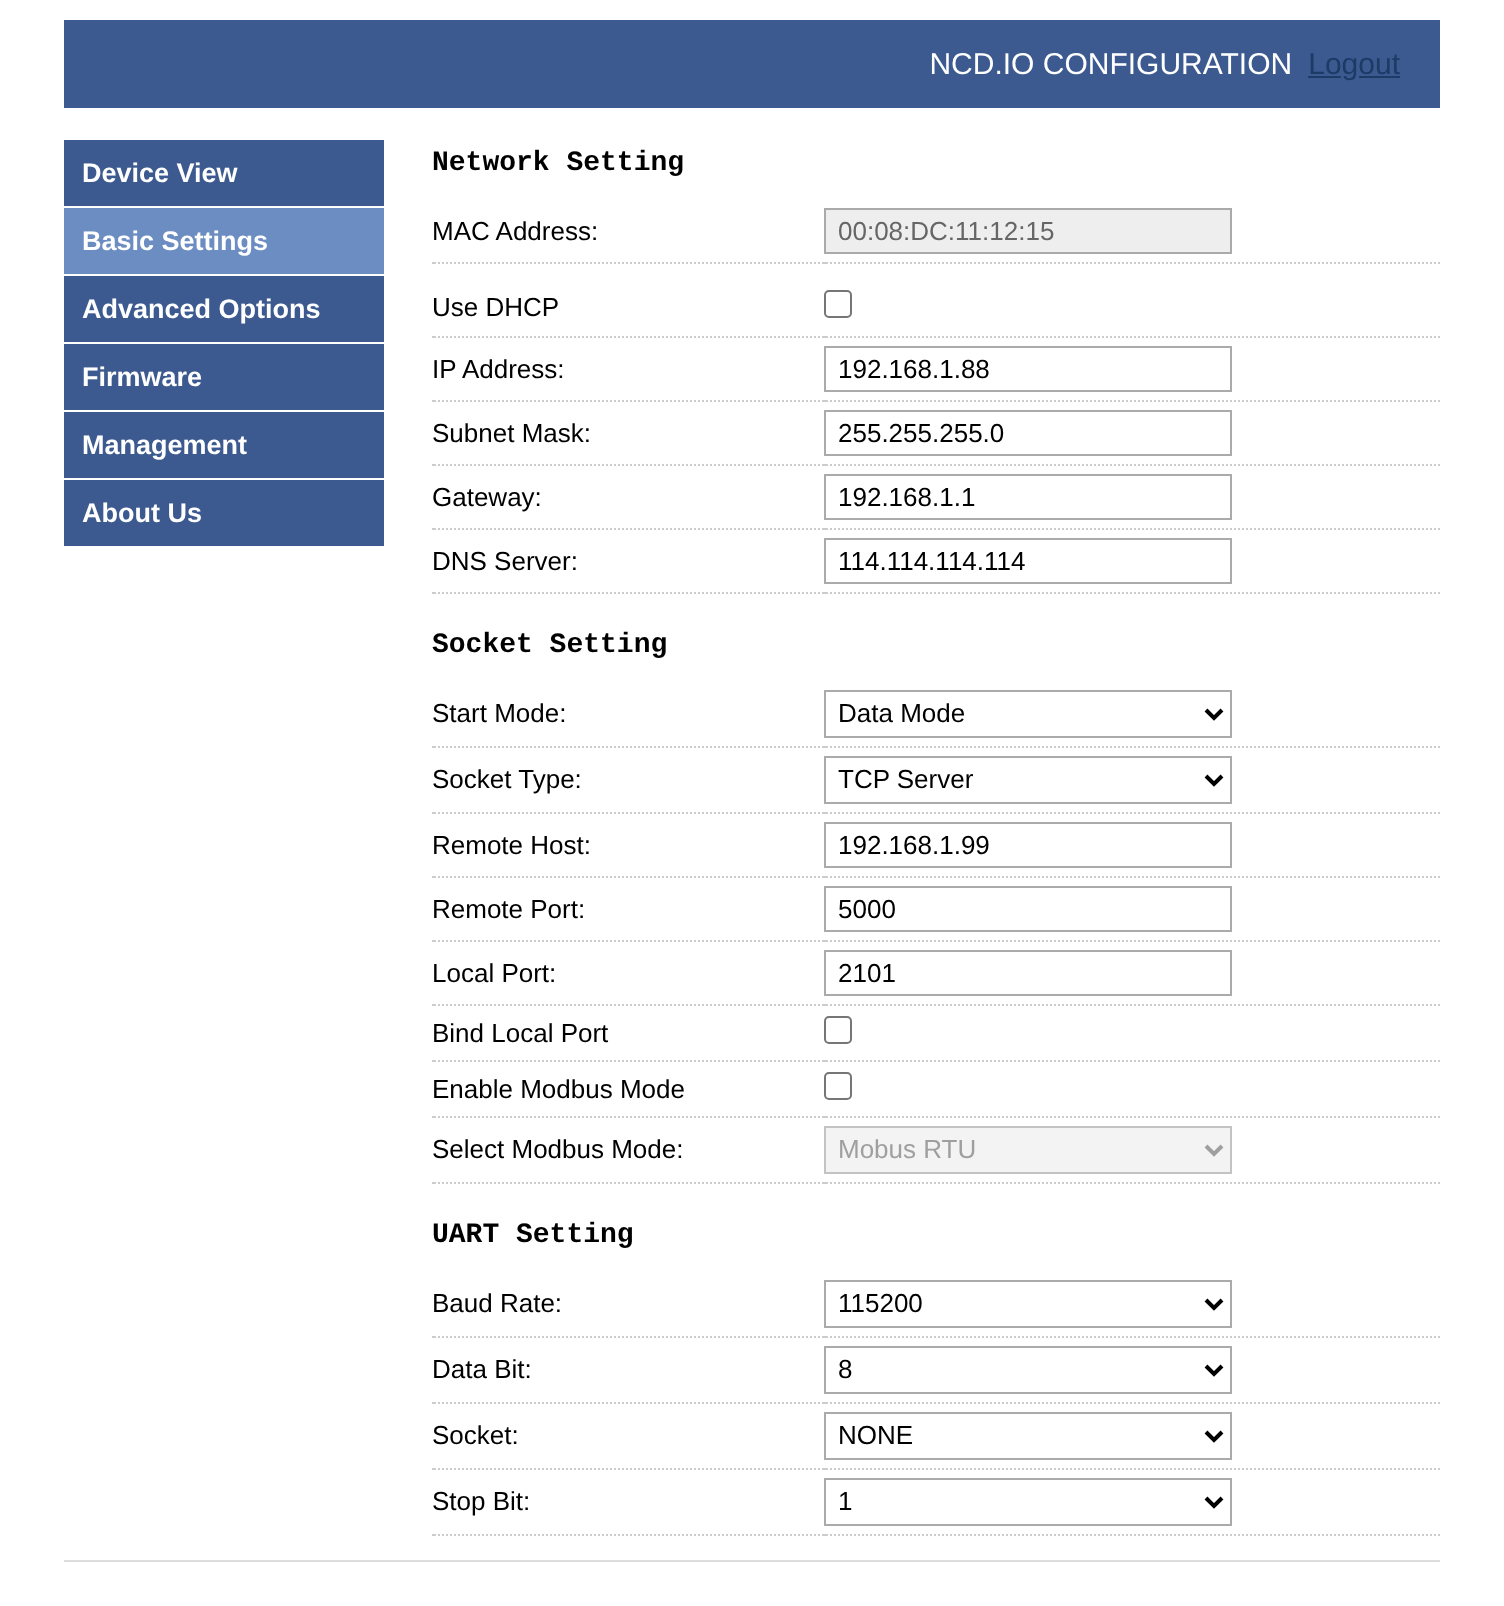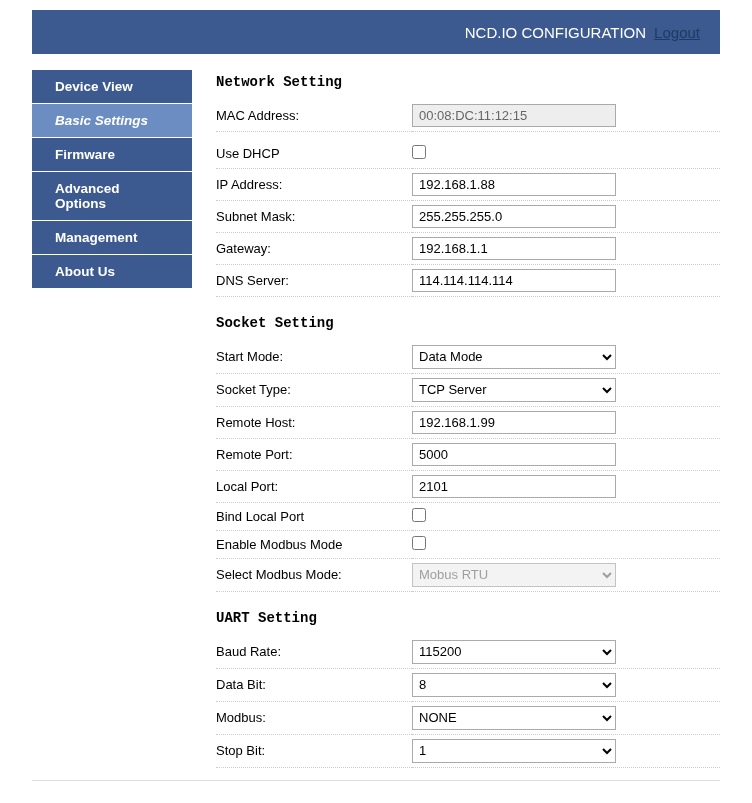--- a/index.html
+++ b/index.html
@@ -36,28 +36,27 @@
   .sidebar {
     width: 160px;
     flex: 0 0 160px;
   }
   .sidebar .nav-item {
     display: block;
     background: #3c5a8f;
     color: #fff;
     font-weight: bold;
     font-size: 13.5px;
-    padding: 9px 23px;
+    padding: 9px 9px;
     border-bottom: 1px solid #fff;
     cursor: pointer;
     text-decoration: none;
   }
   .sidebar .nav-item.active {
     background: #6b8dc2;
-    font-style: italic;
   }
   .content {
     flex: 1;
     padding-left: 24px;
   }
   .section-title {
     font-weight: bold;
     font-size: 14px;
     margin-bottom: 6px;
     margin-top: 4px;
@@ -115,22 +114,22 @@
 <div class="container">
   <div class="topbar">
     <span>NCD.IO CONFIGURATION</span>
     <a class="logout">Logout</a>
   </div>
 
   <div class="mainrow">
     <div class="sidebar">
       <a class="nav-item">Device View</a>
       <a class="nav-item active">Basic Settings</a>
+      <a class="nav-item">Advanced Options</a>
       <a class="nav-item">Firmware</a>
-      <a class="nav-item">Advanced Options</a>
       <a class="nav-item">Management</a>
       <a class="nav-item">About Us</a>
     </div>
 
     <div class="content">
       <table class="form-table">
 
         <tbody>
             <tr class="section-row">
               <td colspan="2" style="padding-top:0;">
@@ -211,21 +210,21 @@
             </tr>
         <tr>
           <td class="label">Baud Rate:</td>
           <td><select class="field"><option>115200</option></select></td>
         </tr>
         <tr>
           <td class="label">Data Bit:</td>
           <td><select class="field"><option>8</option></select></td>
         </tr>
         <tr>
-          <td class="label">Modbus:</td>
+          <td class="label">Socket:</td>
           <td><select class="field"><option>NONE</option></select></td>
         </tr>
         <tr>
           <td class="label">Stop Bit:</td>
           <td><select class="field"><option>1</option></select></td>
         </tr>
 
       </tbody>
         </table>
     </div>

